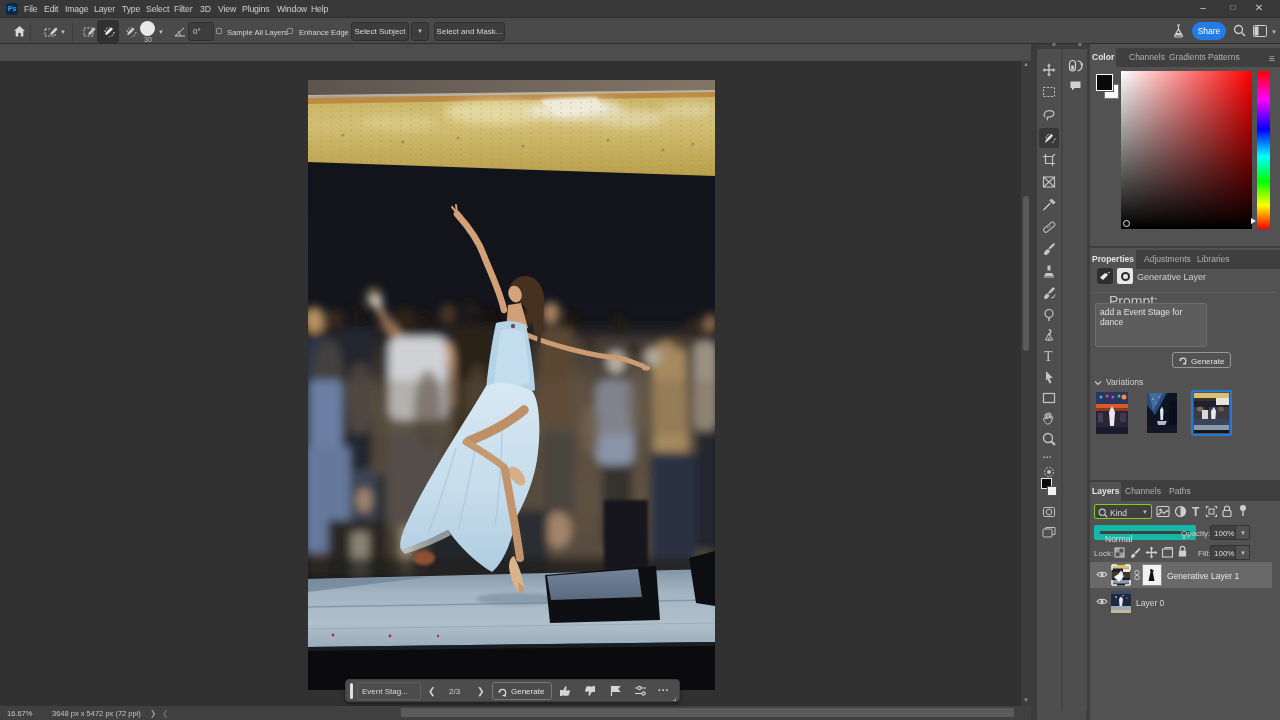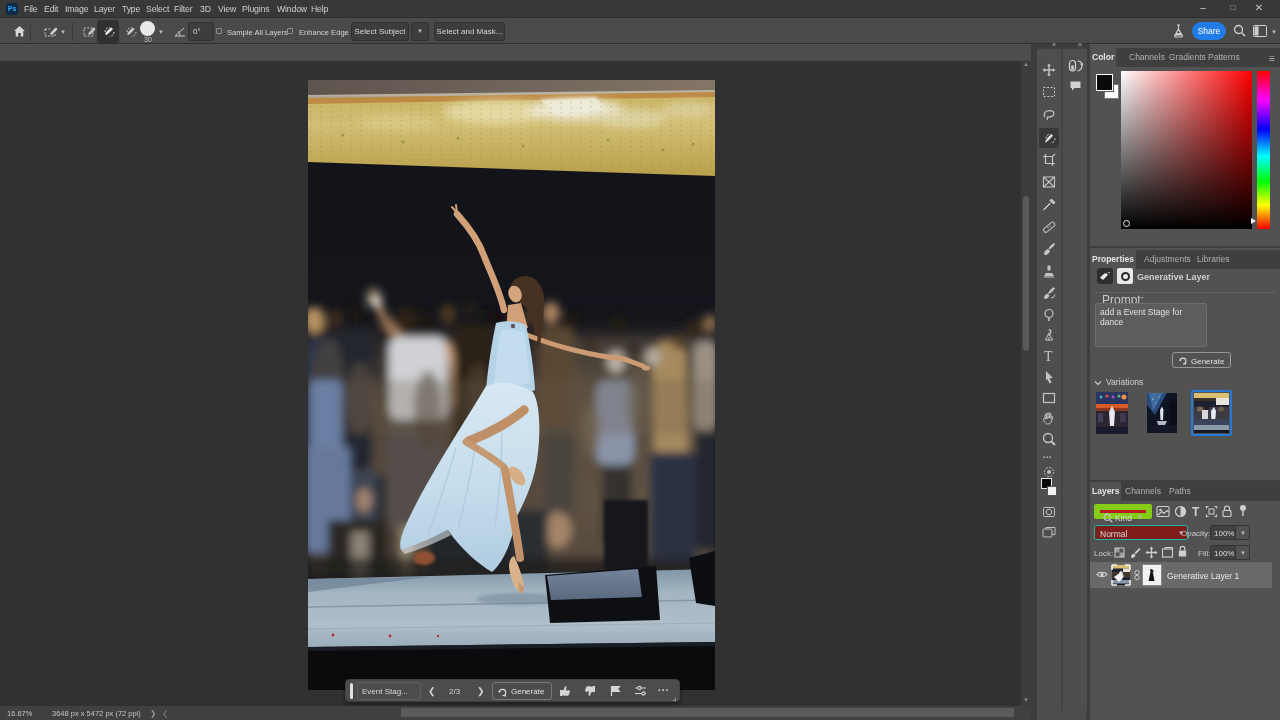--- a/index.html
+++ b/index.html
@@ -37,21 +37,21 @@
 
 
 #tools { position:absolute; left:1037px; top:49px; width:24px; height:662px; background:#4e4e4e; }
 #dock2 { position:absolute; left:1063px; top:49px; width:24px; height:662px; background:#4e4e4e; }
 
 
 #panels { position:absolute; left:1090px; top:44px; width:190px; height:676px; background:#525252; }
 .ptabbar { position:absolute; left:0; width:190px; height:19px; background:#3f3f3f; }
 .ptab { position:absolute; top:0; height:19px; font-size:8.5px; line-height:19px; color:#b0b0b0; padding:0 2px; white-space:nowrap; }
 .ptab.sel { background:#525252; color:#e4e4e4; font-weight:bold; }
-.small { font-size:9px; color:#cfcfcf;font-weight:bold; }
+.small { font-size:9px; color:#cfcfcf; }
 </style>
 </head>
 <body>
 <div id="app">
 
   <div id="menubar">
     <div id="pslogo">Ps</div>
     <div class="menu" style="left:24px">File</div>
     <div class="menu" style="left:44px">Edit</div>
     <div class="menu" style="left:65px">Image</div>
@@ -522,21 +522,21 @@
           <path d="M7.5 2.5 L8 4 L9.5 4.5 L8 5 L7.5 6.5 L7 5 L5.5 4.5 L7 4 Z" fill="#e8e8e8"></path>
           <circle cx="10" cy="2.5" r="0.8" fill="#e8e8e8"></circle>
         </svg>
     </div>
     <div class="abs" style="left:27px; top:224px; width:16px; height:16px; background:#e8e8e8; border-radius:2px">
       <div style="position:absolute;left:3.5px;top:3.5px;width:9px;height:9px;background:#2a2a2a;border-radius:50%"></div>
       <div style="position:absolute;left:5.5px;top:5.5px;width:5px;height:5px;background:#e8e8e8;border-radius:50%"></div>
     </div>
     <span class="abs small" style="left:47px; top:228px">Generative Layer</span>
     <div class="abs" style="left:4px; top:248px; width:182px; height:1px; background:#626262"></div>
-    <span class="abs" style="left:12px; top:249px; font-size:12px; color:#c8c8c8">Prompt:</span>
+    <span class="abs" style="left:19px; top:249px; font-size:14px; color:#c8c8c8">Prompt:</span>
     <div class="abs" style="left:5px; top:259px; width:112px; height:44px; background:#5d5d5d; border:1px solid #6e6e6e; border-radius:2px">
       <span style="position:absolute; left:4px; top:3px; font-size:8.5px; color:#e2e2e2">add a Event Stage for dance</span>
     </div>
     <div class="abs" style="left:82px; top:308px; width:59px; height:16px; border:1px solid #989898; border-radius:3px">
       <svg style="position:absolute; left:5px; top:2.5px" width="10" height="10" viewBox="0 0 12 12">
           <path d="M2.5 6 A3.5 3.5 0 1 1 6 9.5" stroke="#e0e0e0" stroke-width="1.3" fill="none"></path>
           <path d="M1.2 4.6 L2.7 6.4 L4.2 4.6" fill="#e0e0e0"></path>
           <circle cx="8.8" cy="9.6" r="1" fill="#e0e0e0"></circle>
         </svg>
       <span style="position:absolute; left:18px; top:3.5px; font-size:8px; color:#e2e2e2">Generate</span>
@@ -591,21 +591,21 @@
       <rect y="37" width="35" height="3" fill="#14161c"></rect>
     </svg>
 
     <div class="abs" style="left:0; top:436px; width:190px; height:2px; background:#404040"></div>
     <div class="ptabbar" style="top:438px">
       <div class="ptab sel" style="left:0px">Layers</div>
       <div class="ptab" style="left:33px">Channels</div>
       <div class="ptab" style="left:77px">Paths</div>
     </div>
 
-    <div class="abs" style="left:4px; top:460px; width:58px; height:15px; background:#b91c1c; border:6px solid #84cc16; border-radius:2px">
+    <div class="abs" style="left:4px; top:460px; width:58px; height:15px; background:#404040; border:1px solid #84cc16; border-radius:2px">
       <svg style="position:absolute; left:3px; top:2.5px" width="10" height="10" viewBox="0 0 13 13">
           <circle cx="5.5" cy="5.5" r="4" stroke="#c8c8c8" fill="none" stroke-width="1.4"></circle>
           <path d="M8.5 8.5 L12 12" stroke="#c8c8c8" stroke-width="1.6"></path>
         </svg>
       <span style="position:absolute; left:15px; top:2.5px; font-size:8.5px; color:#d8d8d8">Kind</span>
       <span style="position:absolute; right:3px; top:4px; font-size:6px; color:#b8b8b8">▼</span>
     </div>
     <svg class="abs" style="left:66px; top:461px" width="14" height="13" viewBox="0 0 14 13">
         <rect x="1" y="1.5" width="12" height="10" rx="1" fill="none" stroke="#cfcfcf" stroke-width="1.1"></rect>
         <circle cx="4.5" cy="5" r="1.3" fill="#cfcfcf"></circle>
@@ -624,21 +624,21 @@
       </svg>
     <svg class="abs" style="left:131px; top:461px" width="12" height="13" viewBox="0 0 12 13">
         <rect x="2" y="5.5" width="8" height="6" rx="1" fill="none" stroke="#cfcfcf" stroke-width="1.2"></rect>
         <path d="M3.5 5.5 V3.5 A2.5 2.5 0 0 1 8.5 3.5 V5.5" fill="none" stroke="#cfcfcf" stroke-width="1.2"></path>
       </svg>
     <svg class="abs" style="left:148px; top:460px" width="10" height="13" viewBox="0 0 10 13">
         <circle cx="5" cy="4" r="3" fill="#cfcfcf"></circle>
         <rect x="4.3" y="7" width="1.4" height="5" fill="#cfcfcf"></rect>
       </svg>
 
-    <div class="abs" style="left:4px; top:481px; width:94px; height:15px; background:#7f1d1d; border:1px solid #14b8a6; border-radius:2px">
+    <div class="abs" style="left:4px; top:481px; width:102px; height:15px; background:#404040; border:6px solid #14b8a6; border-radius:2px">
       <span style="position:absolute; left:5px; top:2.5px; font-size:8.5px; color:#d8d8d8">Normal</span>
       <span style="position:absolute; right:3px; top:4px; font-size:6px; color:#b8b8b8">▼</span>
     </div>
     <span class="abs" style="left:91px; top:484.5px; font-size:8px; color:#c8c8c8">Opacity:</span>
     <div class="abs" style="left:120px; top:481px; width:26px; height:15px; background:#414141; border:1px solid #333; border-radius:2px 0 0 2px">
       <span style="position:absolute; left:3px; top:3px; font-size:8px; color:#d8d8d8">100%</span>
     </div>
     <div class="abs" style="left:146px; top:481px; width:14px; height:15px; border:1px solid #333; border-left:none; border-radius:0 2px 2px 0">
       <span style="position:absolute; left:4px; top:4px; font-size:6px; color:#b8b8b8">▼</span>
     </div>
@@ -692,14 +692,31 @@
           <circle cx="4" cy="8.5" r="2.2" fill="none" stroke="#c8c8c8"></circle>
         </svg>
       <svg style="position:absolute; left:52px; top:2px" width="20" height="22" viewBox="0 0 20 22">
         <rect x="0.5" y="0.5" width="19" height="21" fill="#f2f2f2" stroke="#888"></rect>
         <path d="M9 5 C10.5 5 11 6.5 10.8 8 L12.5 17 L6.5 17 L8.5 8 C8 6.5 8 5 9 5 Z" fill="#111"></path>
         <path d="M9.5 5.5 L12 7.5" stroke="#111" stroke-width="1"></path>
       </svg>
       <span style="position:absolute; left:77px; top:8.5px; font-size:8.5px; color:#e8e8e8">Generative Layer 1</span>
     </div>
 
+    <div class="abs" style="left:0px; top:545px; width:182px; height:26px;">
+      <svg style="position:absolute; left:6px; top:8px" width="12" height="9" viewBox="0 0 12 9">
+          <path d="M1 4.5 C3 1.5 9 1.5 11 4.5 C9 7.5 3 7.5 1 4.5 Z" fill="none" stroke="#dadada" stroke-width="1.1"></path>
+          <circle cx="6" cy="4.5" r="1.6" fill="#dadada"></circle>
+        </svg>
+      <svg style="position:absolute; left:21px; top:2px" width="20" height="22" viewBox="0 0 20 22">
+        <rect width="20" height="22" fill="#202840"></rect>
+        <rect y="0" width="20" height="3" fill="#3a4a6a"></rect>
+        <circle cx="5" cy="6" r="1" fill="#9ab0d0"></circle>
+          <circle cx="12" cy="4.5" r="0.8" fill="#9ab0d0"></circle>
+          <circle cx="16" cy="7" r="0.7" fill="#8aa0c0"></circle>
+        <path d="M8 8 L10 5.5 L12 8 L11 15 L8.5 15 Z" fill="#e4eaf0"></path>
+        <rect y="15" width="20" height="4" fill="#98a8b8"></rect>
+        <rect y="19" width="20" height="3" fill="#c8b890"></rect>
+      </svg>
+      <span style="position:absolute; left:46px; top:8.5px; font-size:8.5px; color:#d8d8d8">Layer 0</span>
+    </div>
   </div>
 </div>
 
 </body></html>

